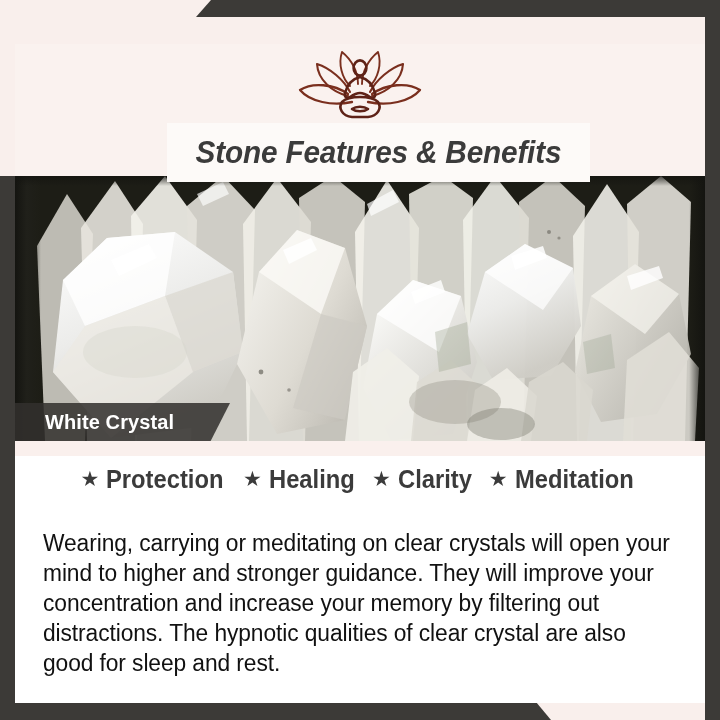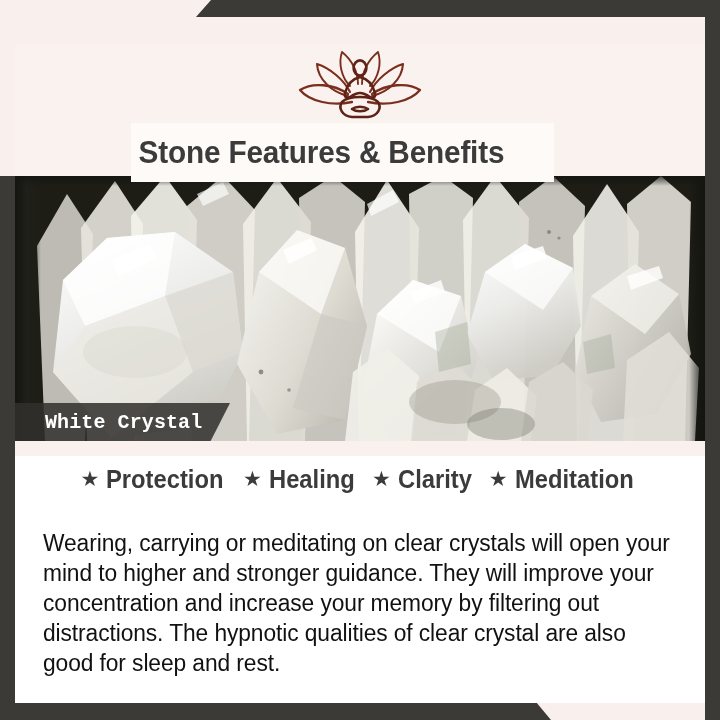--- a/index.html
+++ b/index.html
@@ -89,29 +89,30 @@
     font-size: 17.5px;
     letter-spacing: 2.6px;
     color: #3a2622;
     font-weight: 400;
     white-space: nowrap;
   }
 
   
   .title-plaque {
     position: absolute;
-    left: 131px;
+    left: 167px;
     top: 123px;
     width: 423px;
     height: 59px;
     background: #fdfaf8;
     display: flex;
     align-items: center;
-    justify-content: flex-start;
+    justify-content: center;
     z-index: 4;
+    font-style: italic;
   }
   .title-text {
     font-family: "Liberation Sans Narrow", "Liberation Sans", sans-serif;
     font-weight: bold;
     font-size: 31px;
     color: #3b3b3b;
     letter-spacing: -0.2px;
     transform: scaleX(0.96);
     white-space: nowrap;
   }
@@ -155,21 +156,21 @@
     width: 215px;
     background: rgba(50,48,45,0.86);
     clip-path: polygon(0 0, 100% 0, 91% 100%, 0 100%);
     display: flex;
     align-items: center;
     z-index: 3;
   }
   .caption-text {
     padding-left: 30px;
     color: #ffffff;
-    font-family: Liberation Mono, monospace;
+    font-family: Liberation Sans, sans-serif;
     font-weight: bold;
     font-size: 20px;
     letter-spacing: 0.1px;
     white-space: nowrap;
   }
 
   
   .sep-strip {
     position: absolute;
     left: 15px;

